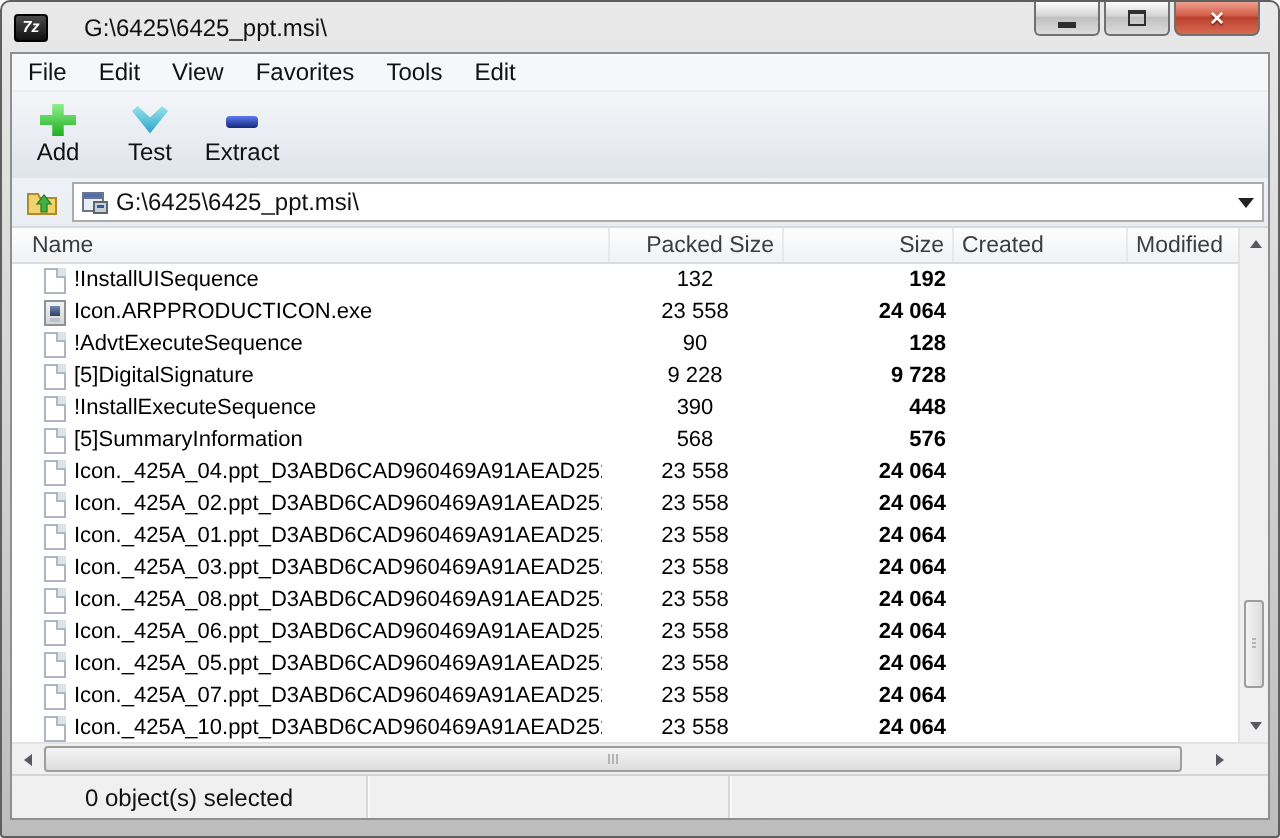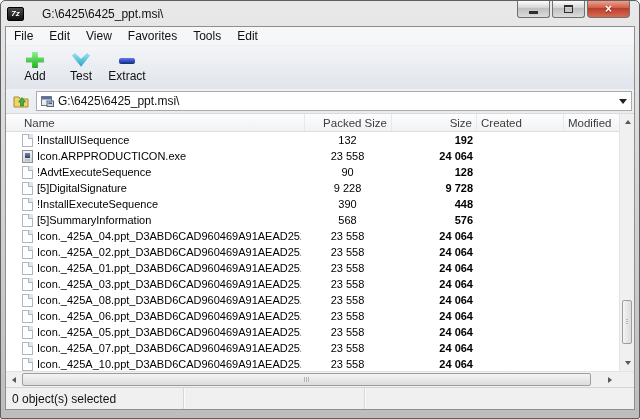--- a/index.html
+++ b/index.html
@@ -25,21 +25,21 @@
   .glyph-min{ width:9px; height:3px; background:#2e2e2e; margin-top:7px; }
   .glyph-max{ width:9px; height:8px; border:1px solid #2e2e2e; border-top:2px solid #2e2e2e; background:transparent; }
   
   .client{ position:absolute; left:4px; right:4px; top:25px; bottom:8px; background:#f0f0f0;
     border:1px solid #8f8f8f; display:flex; flex-direction:column; }
   
   .menubar{ height:19px; background:#f6f7f8; display:flex; align-items:center; font-size:12px; color:#111;
     border-bottom:1px solid #eceff2; }
   .menuitem{ padding:1px 8px; cursor:default; }
   
-  .toolbar{ height:43px; background:linear-gradient(#f3f5f8,#e0e4eb); display:flex; align-items:center; padding-left:6px; }
+  .toolbar{ height:43px; background:linear-gradient(#f3f5f8,#e0e4eb); display:flex; align-items:center; }
   .tbtn{ width:46px; height:40px; display:flex; flex-direction:column; align-items:center; justify-content:center; font-size:12px; color:#111; }
   .tbicon{ width:18px; height:16px; margin-bottom:1px; position:relative; }
   .ic-add{ background:linear-gradient(#8cf08c,#1fae1f); clip-path:polygon(34% 0,66% 0,66% 34%,100% 34%,100% 66%,66% 66%,66% 100%,34% 100%,34% 66%,0 66%,0 34%,34% 34%); }
   .ic-extract{ background:linear-gradient(#5b7bf0,#16277c); width:16px; height:6px; margin:5px 1px; border-radius:2px; }
   .ic-test{ background:linear-gradient(#9fe8f0,#1f9ec4); clip-path:polygon(0 22%,16% 6%,50% 42%,84% 6%,100% 22%,50% 92%); }
   
   .addressbar{ height:24px; background:linear-gradient(#eef1f5,#e9edf2); display:flex; align-items:center; padding:0 2px 0 4px; }
   .upbtn{ width:22px; height:20px; display:flex; align-items:center; justify-content:center; border:1px solid transparent; border-radius:2px; }
   .combo{ flex:1; height:20px; margin-left:4px; background:#fff; border:1px solid #ababab; display:flex; align-items:center;
     padding:0 4px; font-size:12px; color:#111; }
@@ -51,21 +51,21 @@
     font-size:11.5px; color:#3c3c3c; padding-right:15px; }
   .hcell{ display:flex; align-items:center; padding:0 4px; border-right:1px solid #e6e8eb; height:100%; white-space:nowrap; overflow:hidden; }
   .rows{ position:absolute; left:0; right:15px; top:18px; bottom:0; overflow:hidden; }
   .row{ height:16px; display:flex; align-items:center; font-size:11px; color:#000; white-space:nowrap; }
   .cell{ padding:0 4px; overflow:hidden; white-space:nowrap; height:16px; line-height:16px; }
   .c-name{ flex:1; display:flex; align-items:center; min-width:0; padding-left:12px; }
   .c-size{ width:85px; text-align:center; flex:none; }
   .c-packed{ width:87px; text-align:right; flex:none;font-weight:bold; }
   .c-created{ width:87px; flex:none; }
   .c-modified{ width:55px; flex:none; }
-  .h-name{ flex:1; min-width:0; padding-left:18px; }
+  .h-name{ flex:1; min-width:0; padding-left:10px; }
   .h-size{ width:85px; justify-content:flex-end; flex:none; }
   .h-packed{ width:87px; justify-content:flex-end; flex:none; }
   .h-created{ width:87px; flex:none; }
   .h-modified{ width:55px; flex:none; border-right:none; }
   .fname{ overflow:hidden; white-space:nowrap; }
   
   .ficon{ width:11px; height:13px; flex:none; margin:0 4px 0 4px; position:relative; }
   .ic-doc{ background:#fff; border:1px solid #adb6c3; }
   .ic-doc::before{ content:''; position:absolute; top:-1px; right:-1px; width:4px; height:4px;
     background:#dde3ea; border-left:1px solid #adb6c3; border-bottom:1px solid #adb6c3; }
@@ -92,21 +92,21 @@
   .hthumb{ position:absolute; top:1px; bottom:1px; left:1px; right:12px; background:linear-gradient(#f4f4f4,#dcdcdc);
     border:1px solid #9d9d9d; border-radius:2px; }
   .hthumb::after{ content:''; position:absolute; top:3px; bottom:3px; left:50%; width:6px; margin-left:-3px;
     background:repeating-linear-gradient(90deg,#b4b4b4 0 1px, transparent 1px 2px); }
   .hcorner{ width:16px; flex:none; background:#f0f0f0; }
   
   .statusbar{ height:22px; background:#f0f0f0; border-top:1px solid #d4d4d4; display:flex; align-items:center;
     font-size:12px; color:#111; }
   .spanel{ height:100%; display:flex; align-items:center; padding:0 6px;
     border-right:1px solid #d8d8d8; box-shadow:1px 0 0 #fbfbfb; }
-  .spanel.p1{ width:178px; } .spanel.p2{ width:181px; } .spanel.p3{ flex:1; border-right:none; box-shadow:none; }
+  .spanel.p1{ width:178px;justify-content:center; } .spanel.p2{ width:181px; } .spanel.p3{ flex:1; border-right:none; box-shadow:none; }
 </style>
 </head>
 <body>
 
 <div class="window">
 
   <div class="titlebar">
     <div class="applogo">7z</div>
     <div class="title">G:\6425\6425_ppt.msi\</div>
   </div>

